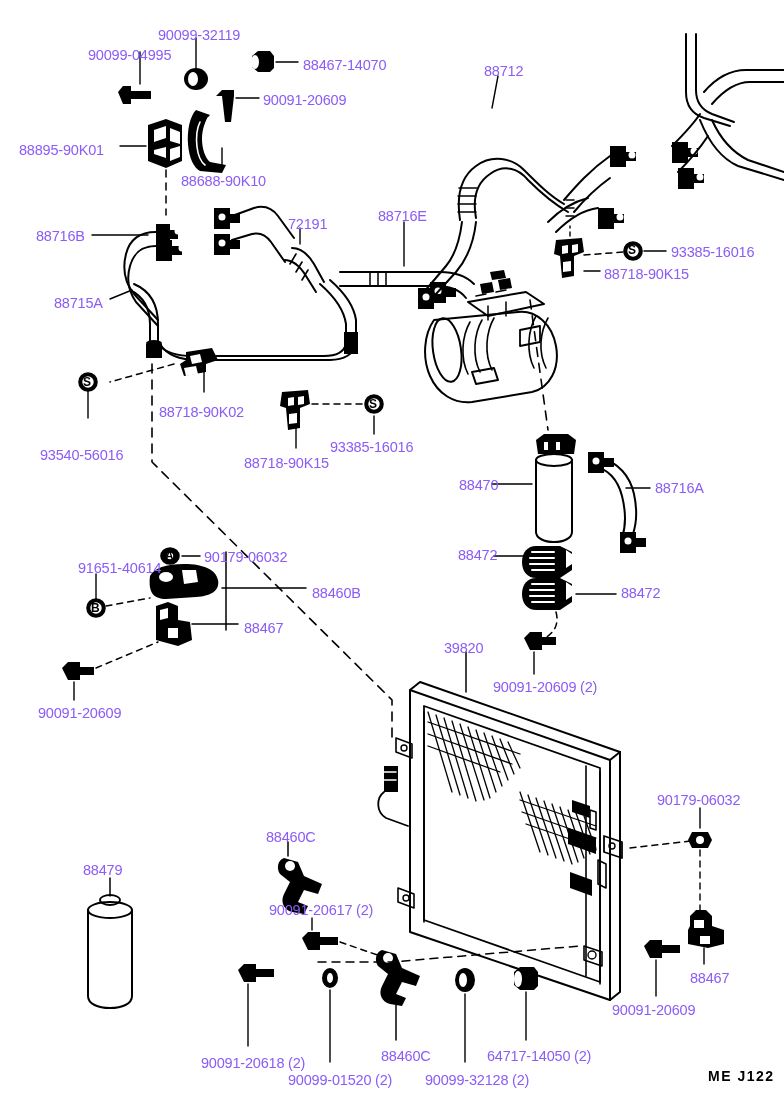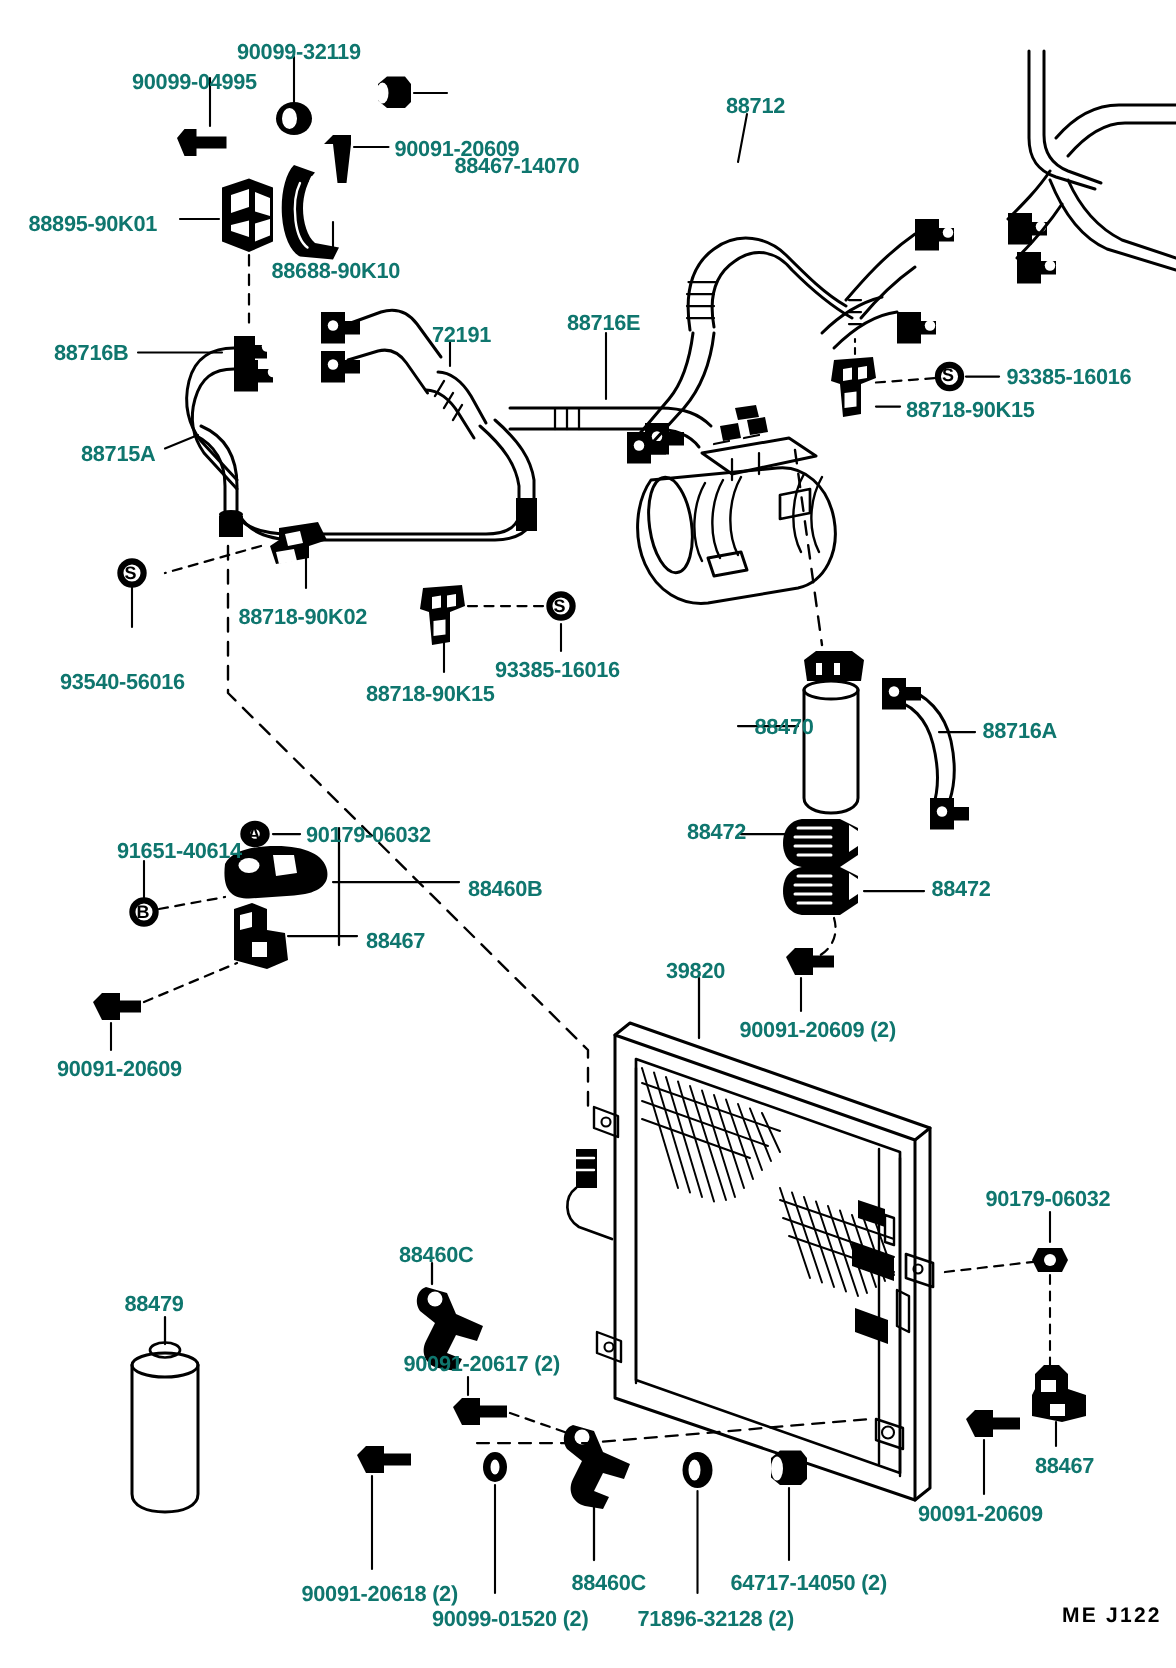--- a/index.html
+++ b/index.html
@@ -8,22 +8,22 @@
     width:784px;height:1112px;
     background:#ffffff;
     font-family:"Liberation Sans", sans-serif;
     overflow:hidden;
   }
   #art{position:absolute;left:0;top:0;width:784px;height:1112px;}
   .lbl{
     position:absolute;
     font-family:"Liberation Sans", sans-serif;
     font-size:14.5px;
-    font-weight:bold;
-    color:#0f766e;
+    font-weight:normal;
+    color:#8b5cf6;
     letter-spacing:-0.2px;
     white-space:nowrap;
     line-height:1;
   }
   .corner{
     position:absolute;
     font-family:"Liberation Sans", sans-serif;
     font-size:14px;
     font-weight:bold;
     letter-spacing:1.5px;
@@ -476,56 +476,56 @@
         <line x1="526" y1="992" x2="526" y2="1040" stroke-width="1.4"></line>
       </g>
 
       <path d="M318,962 L392,962 L580,946" stroke-width="1.5" stroke-dasharray="8,6"></path>
     </g>
   </svg>
 
   <div id="labels">
       <div class="lbl" style="left: 88px; top: 48px;">90099-04995</div>
       <div class="lbl" style="left: 158px; top: 28px;">90099-32119</div>
-      <div class="lbl" style="left: 303px; top: 58px; margin-top: 46px;">88467-14070</div>
+      <div class="lbl" style="left: 303px; top: 58px;">88467-14070</div>
       <div class="lbl" style="left: 263px; top: 93px;">90091-20609</div>
       <div class="lbl" style="left: 19px; top: 143px;">88895-90K01</div>
       <div class="lbl" style="left: 181px; top: 174px;">88688-90K10</div>
       <div class="lbl" style="left: 484px; top: 64px;">88712</div>
       <div class="lbl" style="left: 36px; top: 229px;">88716B</div>
       <div class="lbl" style="left: 288px; top: 217px;">72191</div>
       <div class="lbl" style="left: 378px; top: 209px;">88716E</div>
       <div class="lbl" style="left: 671px; top: 245px;">93385-16016</div>
       <div class="lbl" style="left: 604px; top: 267px;">88718-90K15</div>
       <div class="lbl" style="left: 54px; top: 296px;">88715A</div>
       <div class="lbl" style="left: 40px; top: 448px;">93540-56016</div>
       <div class="lbl" style="left: 159px; top: 405px;">88718-90K02</div>
       <div class="lbl" style="left: 244px; top: 456px;">88718-90K15</div>
       <div class="lbl" style="left: 330px; top: 440px;">93385-16016</div>
-      <div class="lbl" style="left: 459px; top: 478px; margin-left: 44px;">88470</div>
+      <div class="lbl" style="left: 459px; top: 478px;">88470</div>
       <div class="lbl" style="left: 655px; top: 481px;">88716A</div>
       <div class="lbl" style="left: 458px; top: 548px;">88472</div>
       <div class="lbl" style="left: 621px; top: 586px;">88472</div>
       <div class="lbl" style="left: 78px; top: 561px;">91651-40614</div>
       <div class="lbl" style="left: 204px; top: 550px;">90179-06032</div>
       <div class="lbl" style="left: 312px; top: 586px;">88460B</div>
       <div class="lbl" style="left: 244px; top: 621px;">88467</div>
       <div class="lbl" style="left: 38px; top: 706px;">90091-20609</div>
       <div class="lbl" style="left: 444px; top: 641px;">39820</div>
       <div class="lbl" style="left: 493px; top: 680px;">90091-20609 (2)</div>
       <div class="lbl" style="left: 657px; top: 793px;">90179-06032</div>
       <div class="lbl" style="left: 266px; top: 830px;">88460C</div>
       <div class="lbl" style="left: 83px; top: 863px;">88479</div>
       <div class="lbl" style="left: 269px; top: 903px; text-align: center;">90091-20617 (2)</div>
       <div class="lbl" style="left: 690px; top: 971px;">88467</div>
       <div class="lbl" style="left: 612px; top: 1003px;">90091-20609</div>
       <div class="lbl" style="left: 201px; top: 1056px;">90091-20618 (2)</div>
       <div class="lbl" style="left: 381px; top: 1049px;">88460C</div>
       <div class="lbl" style="left: 288px; top: 1073px;">90099-01520 (2)</div>
-      <div class="lbl" style="left: 425px; top: 1073px;">71896-32128 (2)</div>
+      <div class="lbl" style="left: 425px; top: 1073px;">90099-32128 (2)</div>
       <div class="lbl" style="left: 487px; top: 1049px;">64717-14050 (2)</div>
     </div>
   <div class="corner" style="left:708px;top:1068px;">ME J122</div>
 
   <div id="markers">
       <div style="position: absolute; left: 83px; top: 375px; font: bold 12px &quot;Liberation Sans&quot;, sans-serif; color: rgb(0, 0, 0);">S</div>
       <div style="position: absolute; left: 369px; top: 397px; font: bold 12px &quot;Liberation Sans&quot;, sans-serif; color: rgb(0, 0, 0);">S</div>
       <div style="position: absolute; left: 628px; top: 243px; font: bold 12px &quot;Liberation Sans&quot;, sans-serif; color: rgb(0, 0, 0);">S</div>
       <div style="position: absolute; left: 91px; top: 601px; font: bold 12px &quot;Liberation Sans&quot;, sans-serif; color: rgb(0, 0, 0);">B</div>
       <div style="position: absolute; left: 165px; top: 549px; font: bold 12px &quot;Liberation Sans&quot;, sans-serif; color: rgb(0, 0, 0);">A</div>

